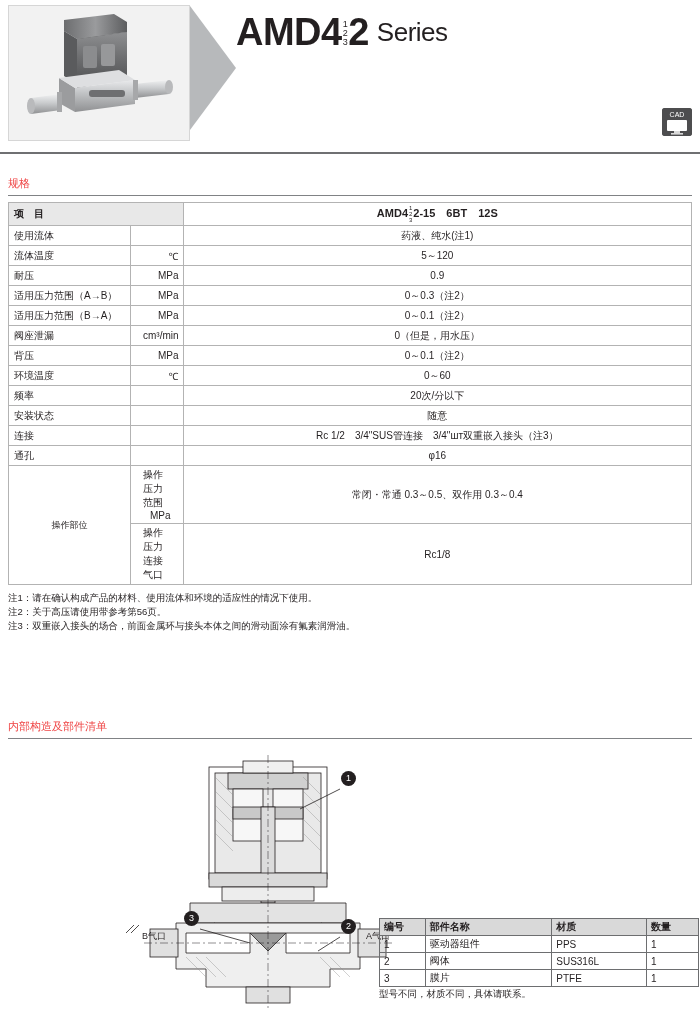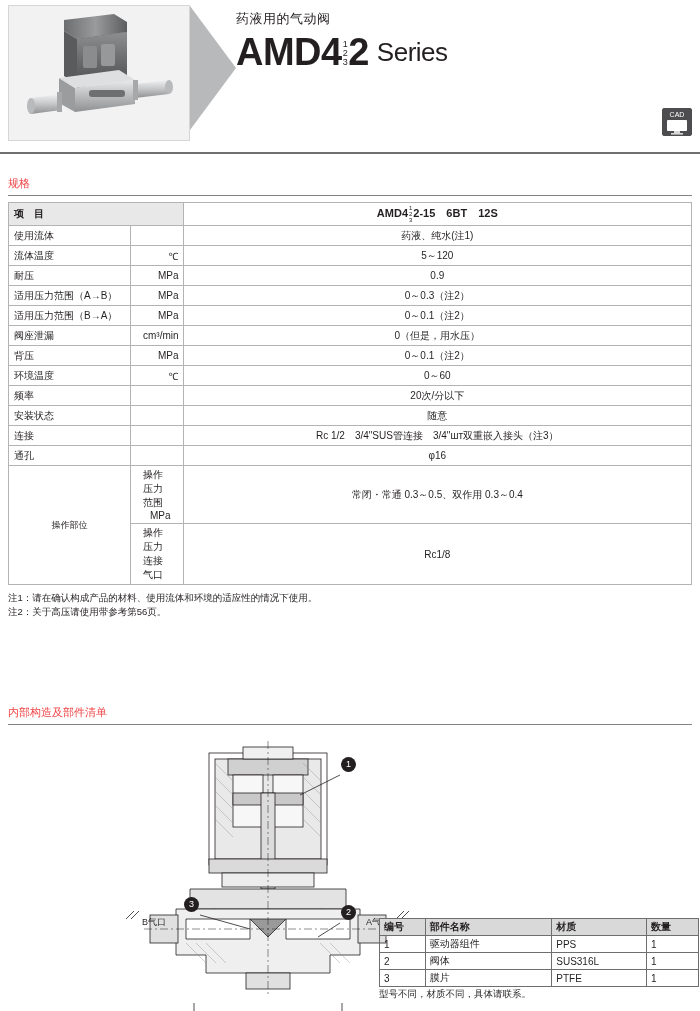--- a/index.html
+++ b/index.html
@@ -269,21 +269,20 @@
       <polygon points="126,78 160,74 160,88 126,92" fill="url(#gPipe)"></polygon>
       <ellipse cx="160" cy="81" rx="4" ry="7" fill="#b9babc"></ellipse>
       <rect x="48" y="86" width="5" height="20" fill="#a7a8aa"></rect>
       <rect x="124" y="74" width="5" height="20" fill="#a7a8aa"></rect>
     </svg>
   </div>
 
   <div class="wedge"></div>
 
   <div class="header-text">
-    <div class="h-sub">药液用的气动阀</div>
     <div class="h-title">
       <span>AMD4</span>
       <span class="stack">
         <span>1</span>
         <span>2</span>
         <span>3</span>
       </span>
       <span>2</span>
       <span class="series">Series</span>
     </div>
@@ -390,20 +389,21 @@
       <span>操作压力连接气口</span>
     </td>
     <td class="val">Rc1/8</td>
   </tr>
 </tbody>
   </table>
 
 <div class="notes">
   <div>注1：请在确认构成产品的材料、使用流体和环境的适应性的情况下使用。</div>
   <div>注2：关于高压请使用带参考第56页。</div>
+  <div>注3：双重嵌入接头的场合，前面金属环与接头本体之间的滑动面涂有氟素润滑油。</div>
 </div>
 
 <div class="section-title" style="margin-top:86px;">内部构造及部件清单</div>
 <div class="section-rule"></div>
 
 <div class="drawing-wrap">
   <svg width="700" height="330" viewBox="0 0 700 330">
     <g stroke="#231f20" fill="none" stroke-width="0.8">
 
       <rect x="209" y="20" width="118" height="112" fill="#ffffff"></rect>

